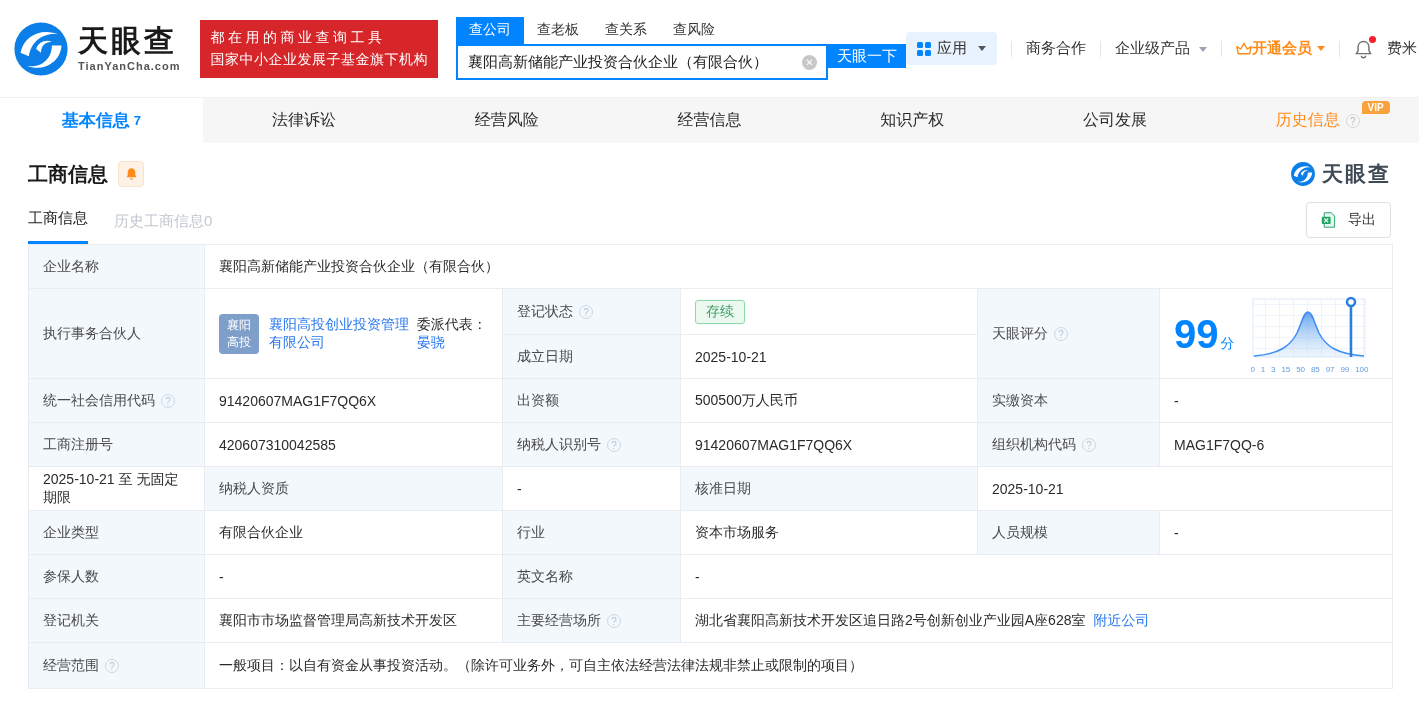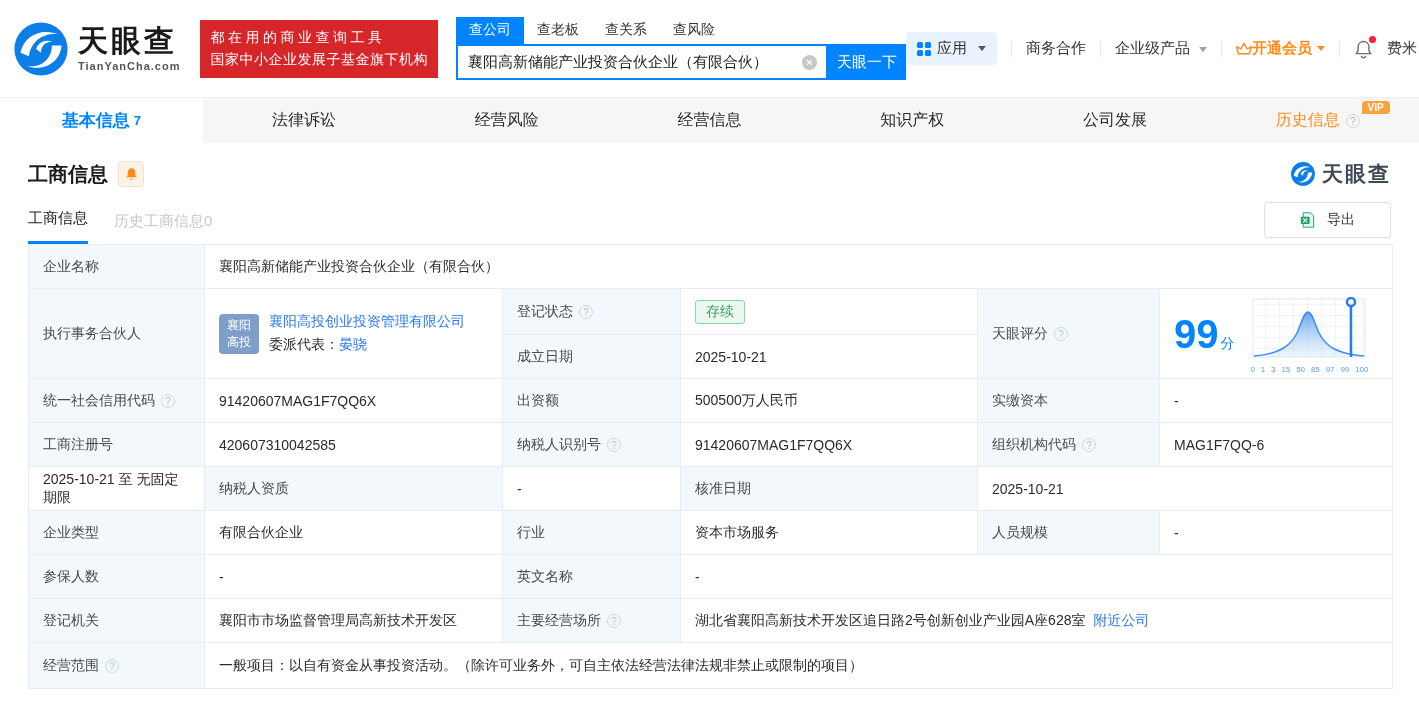--- a/index.html
+++ b/index.html
@@ -19,21 +19,21 @@
   .search-tabs { display:flex; font-size:14px; }
   .search-tab { padding:4px 13px 5px; color:#333; cursor:pointer; }
   .search-tab.active { background:var(--accent,#0084ff); color:#fff; }
   .search-row { display:flex; }
   .input-wrap { position:relative; width:372px; height:36px; border:2px solid var(--accent,#0084ff); background:#fff; }
   .input-wrap input { border:none; outline:none; width:330px; height:100%; padding:0 10px; font-size:15px; color:#222;
     font-family:inherit; }
   .clear-ic { position:absolute; right:9px; top:9px; width:15px; height:15px; border-radius:50%; background:#c7c7c7;
     color:#fff; font-size:10px; line-height:15px; text-align:center; cursor:pointer; }
   .clear-ic::after { content:"✕"; }
-  .search-btn { width:78px; height:36px; background:var(--accent,#0084ff); color:#fff; border:none; font-size:15px;
+  .search-btn { width:78px; height:24px; background:var(--accent,#0084ff); color:#fff; border:none; font-size:15px;
     cursor:pointer; font-family:inherit; }
 
   .top-right { margin-left:auto; display:flex; align-items:center; gap:14px; font-size:15px; color:#333; white-space:nowrap; }
   .apps-btn { display:flex; align-items:center; gap:6px; background:#e8f3ff; border-radius:4px; padding:7px 11px; cursor:pointer; }
   .grid-ic { width:14px; height:14px; display:grid; grid-template-columns:6px 6px; grid-template-rows:6px 6px; gap:2px; }
   .grid-ic i { background:var(--accent,#0084ff); border-radius:1.5px; }
   .caret { display:inline-block; width:0; height:0; border-left:4px solid transparent; border-right:4px solid transparent;
     border-top:5px solid #9aa2ad; margin-left:5px; vertical-align:middle; }
   .caret.dark { border-top-color:#555; }
   .caret.orange { border-top-color:var(--vip-orange,#ff8c1a); }
@@ -62,40 +62,40 @@
   .bell-badge { margin-left:10px; width:26px; height:26px; background:#fdf2e5; border:1px solid #f9e3c8; border-radius:4px;
     display:flex; align-items:center; justify-content:center; cursor:pointer; }
   .watermark { margin-left:auto; display:flex; align-items:center; gap:6px; }
   .watermark .wm-txt { font-size:21px; font-weight:bold; color:#3f4a56; letter-spacing:2px; }
 
   .subtab-row { display:flex; align-items:flex-end; padding:14px 28px 0; }
   .subtab { font-size:15px; padding-bottom:13px; cursor:pointer; }
   .subtab.active { color:#222; border-bottom:3px solid var(--accent,#0084ff); }
   .subtab.idle { color:#c3c7cf; margin-left:26px; }
   .export-btn { margin-left:auto; margin-bottom:6px; display:flex; align-items:center; gap:11px; border:1px solid #dcdfe3;
-    background:#fff; border-radius:4px; padding:8px 35px; font-size:14px; color:#333; cursor:pointer; font-family:inherit; }
+    background:#fff; border-radius:4px; padding:8px 14px; font-size:14px; color:#333; cursor:pointer; font-family:inherit; }
 
   
   .biz-table { margin:0 26px 8px 28px; border:1px solid #e9edf2; }
   .trow { display:grid; grid-template-columns:176px 298px 178px 297px 182px 232px; border-bottom:1px solid #e9edf2; }
   .trow:last-child { border-bottom:none; }
   .cell { display:flex; align-items:center; padding:0 14px; font-size:14px; border-right:1px solid #e9edf2; min-height:43px; }
   .cell:last-child { border-right:none; }
   .lbl { background:var(--label-bg,#f2f8fc); color:#4a4a4a; }
   .val { color:#2b2b2b; }
   .span5 { grid-column:2 / 7; }
   .span3 { grid-column:4 / 7; }
   .r2 { grid-template-rows:45px 44px; }
   .rr1 { grid-row:1 / 3; }
   .bt { border-top:1px solid #e9edf2; }
   a.blue { color:var(--link,#2878f0); text-decoration:none; cursor:pointer; }
   .partner-cell { gap:10px; padding:10px 14px; }
   .avatar { width:40px; height:40px; background:#7e9fc9; border-radius:4px; color:#fff; font-size:12px; line-height:1.35;
     display:flex; flex-direction:column; align-items:center; justify-content:center; flex:none; cursor:pointer; }
-  .partner-lines { display:flex; flex-direction:column; gap:5px;font-family:Liberation Mono, monospace; }
+  .partner-lines { display:flex; flex-direction:row; gap:5px;font-family:Liberation Mono, monospace; }
   .status-badge { display:inline-block; border:1px solid var(--status-green-border,#8fd6ab);
     background:var(--status-green-bg,#ebf8f0); color:var(--status-green-text,#3e9e63);
     font-size:14px; padding:2px 10px; border-radius:3px; }
   .score-cell { gap:16px; padding:6px 8px 6px 14px;align-items:center; }
   .score-num { font-size:40px; font-weight:bold; color:var(--accent,#0084ff); line-height:1; }
   .score-unit { font-size:14px; color:var(--accent,#0084ff); margin-left:2px; }
   .score-chart { width:120px; }
   .score-axis { display:flex; justify-content:space-between; width:118px; font-size:8px; color:#5f9bdc; margin-top:1px; }
   .addr-cell { gap:8px; }
 </style>

